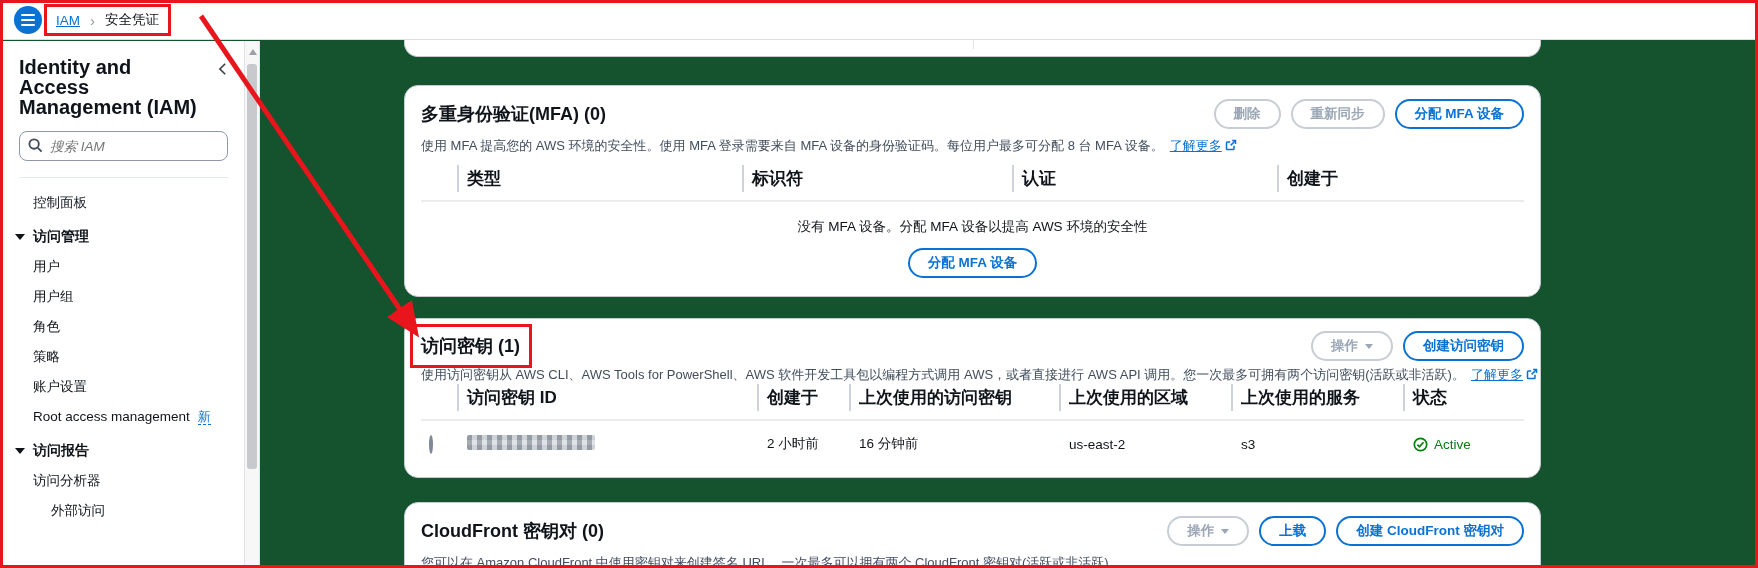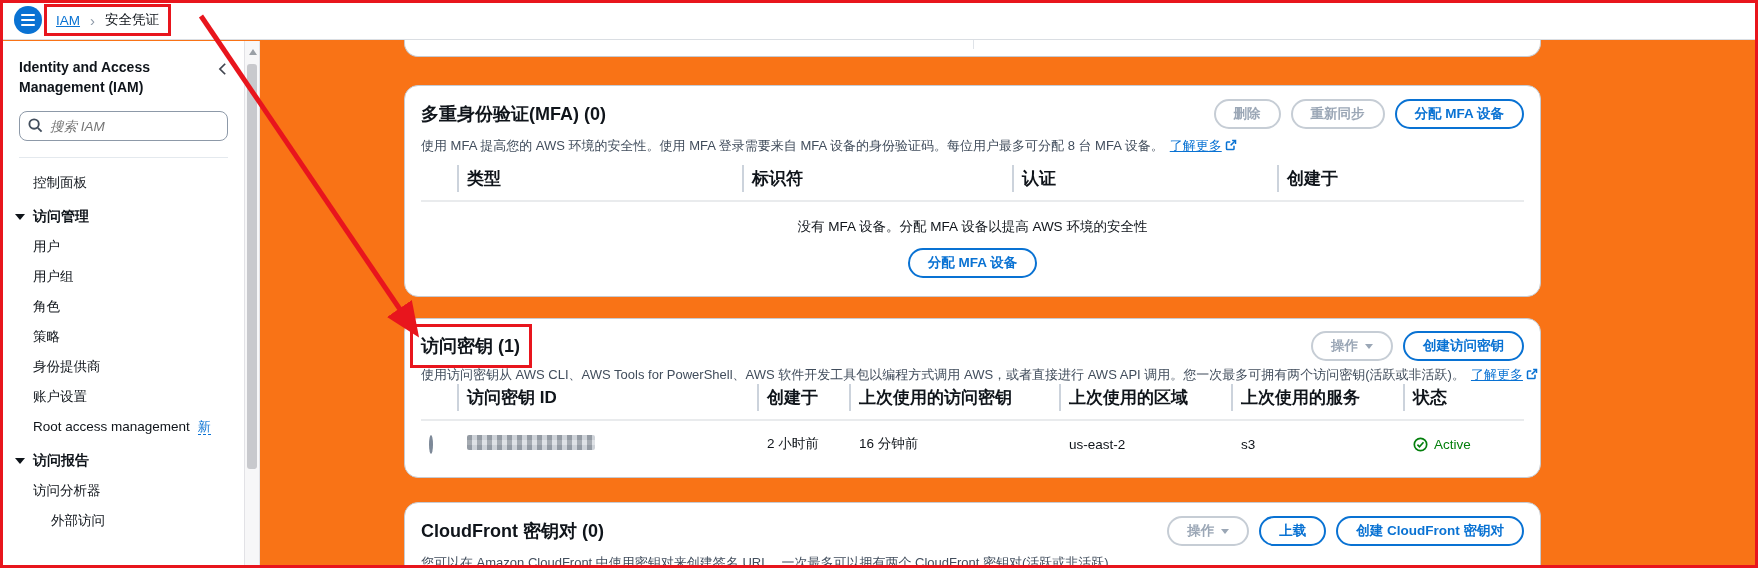--- a/index.html
+++ b/index.html
@@ -1,31 +1,31 @@
 <!DOCTYPE html>
 <html><head>
 <meta charset="utf-8">
 <style>
   * { margin:0; padding:0; box-sizing:border-box; }
   html,body { background:#ffffff; }
   body { font-family:"Liberation Sans","DejaVu Sans",sans-serif; }
-  .page { position:relative; width:1758px; height:568px; background:#f97316; overflow:hidden; }
+  .page { position:relative; width:1758px; height:568px; background:#14532d; overflow:hidden; }
 
   
   .topbar { position:absolute; left:0; top:0; width:1758px; height:40px; background:#fff; border-bottom:1px solid #dadee3; z-index:5; }
   .menu-btn { position:absolute; left:14px; top:6px; width:28px; height:28px; border-radius:50%; background:#0972d3; border:none; cursor:pointer; display:flex; flex-direction:column; justify-content:center; align-items:center; gap:3px; }
   .menu-btn i { display:block; width:14px; height:2px; background:#fff; border-radius:1px; }
   .breadcrumb { position:absolute; left:56px; top:0; height:40px; display:flex; align-items:center; gap:10px; font-size:13.5px; }
   .crumb-link { color:#0972d3; text-decoration:underline; cursor:pointer; }
   .crumb-sep { color:#8d99a8; font-size:15px; }
   .crumb-current { color:#0f141a; }
 
   
   .sidebar { position:absolute; left:3px; top:41px; width:241px; height:524px; background:#fff; z-index:4; }
-  .side-title { font-size:14px; font-weight:bold; color:#0f141a; line-height:20px; padding:16px 40px 0 16px; }
+  .side-title { font-size:20px; font-weight:bold; color:#0f141a; line-height:20px; padding:16px 40px 0 16px; }
   .collapse-btn { position:absolute; right:12px; top:20px; width:18px; height:18px; background:none; border:none; cursor:pointer; }
   .search-wrap { position:relative; margin:14px 16px 8px 16px; }
   .search-input { width:100%; height:30px; border:1px solid #8d99a8; border-radius:8px; padding:0 8px 0 30px; font-size:13.5px; font-style:italic; color:#5f6b7a; background:#fff; font-family:inherit; }
   .search-icon { position:absolute; left:9px; top:7px; }
   .side-divider { height:1px; background:#e4e9ee; margin:16px 16px 6px 16px; }
   .nav { padding:4px 0 0 0; }
   .nav-link { display:block; padding:6px 16px 6px 30px; font-size:13.5px; color:#0f141a; cursor:pointer; }
   .nav-link.nested { padding-left:48px; }
   .nav-section { display:flex; align-items:center; gap:8px; padding:10px 16px 6px 12px; font-size:14px; font-weight:bold; color:#0f141a; cursor:pointer; }
   .tri-down { width:0; height:0; border-left:5px solid transparent; border-right:5px solid transparent; border-top:6px solid #0f141a; }
@@ -117,21 +117,20 @@
     <nav class="nav">
       <a class="nav-link">控制面板</a>
       <div class="nav-section">
         <span class="tri-down"></span>
         <span>访问管理</span>
       </div>
       <a class="nav-link">用户</a>
       <a class="nav-link">用户组</a>
       <a class="nav-link">角色</a>
       <a class="nav-link">策略</a>
-      <a class="nav-link">身份提供商</a>
       <a class="nav-link">账户设置</a>
       <a class="nav-link"><span>Root access management</span><span class="new-badge">新</span></a>
       <div class="nav-section">
         <span class="tri-down"></span>
         <span>访问报告</span>
       </div>
       <a class="nav-link">访问分析器</a>
       <a class="nav-link nested">外部访问</a>
     </nav>
   </div>

